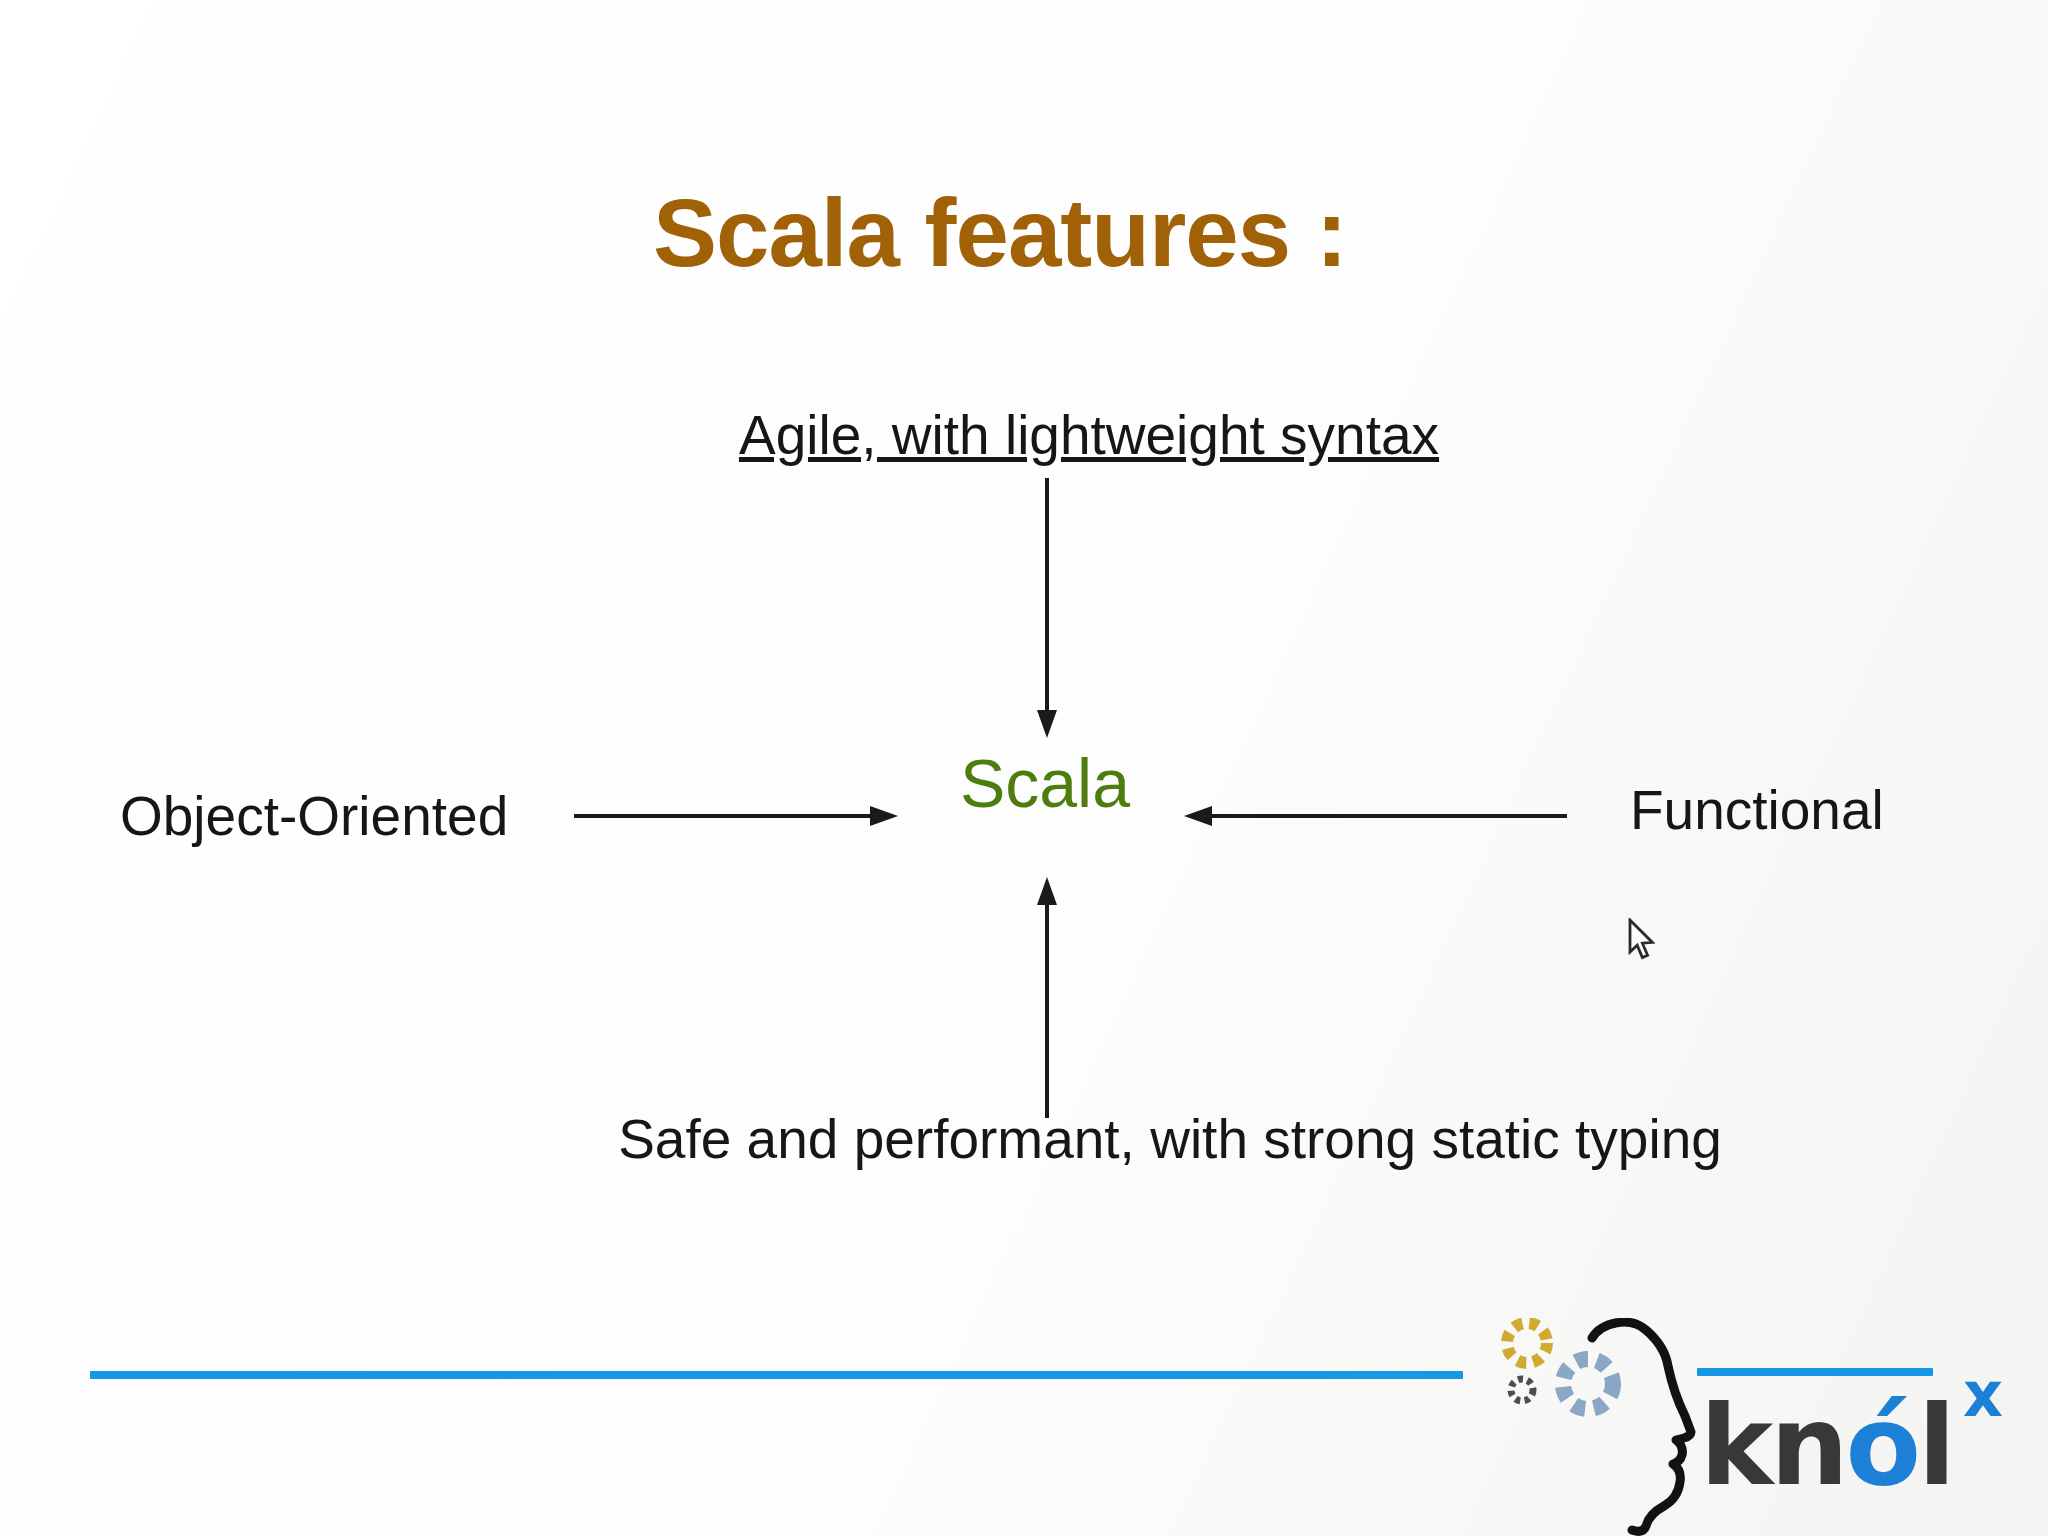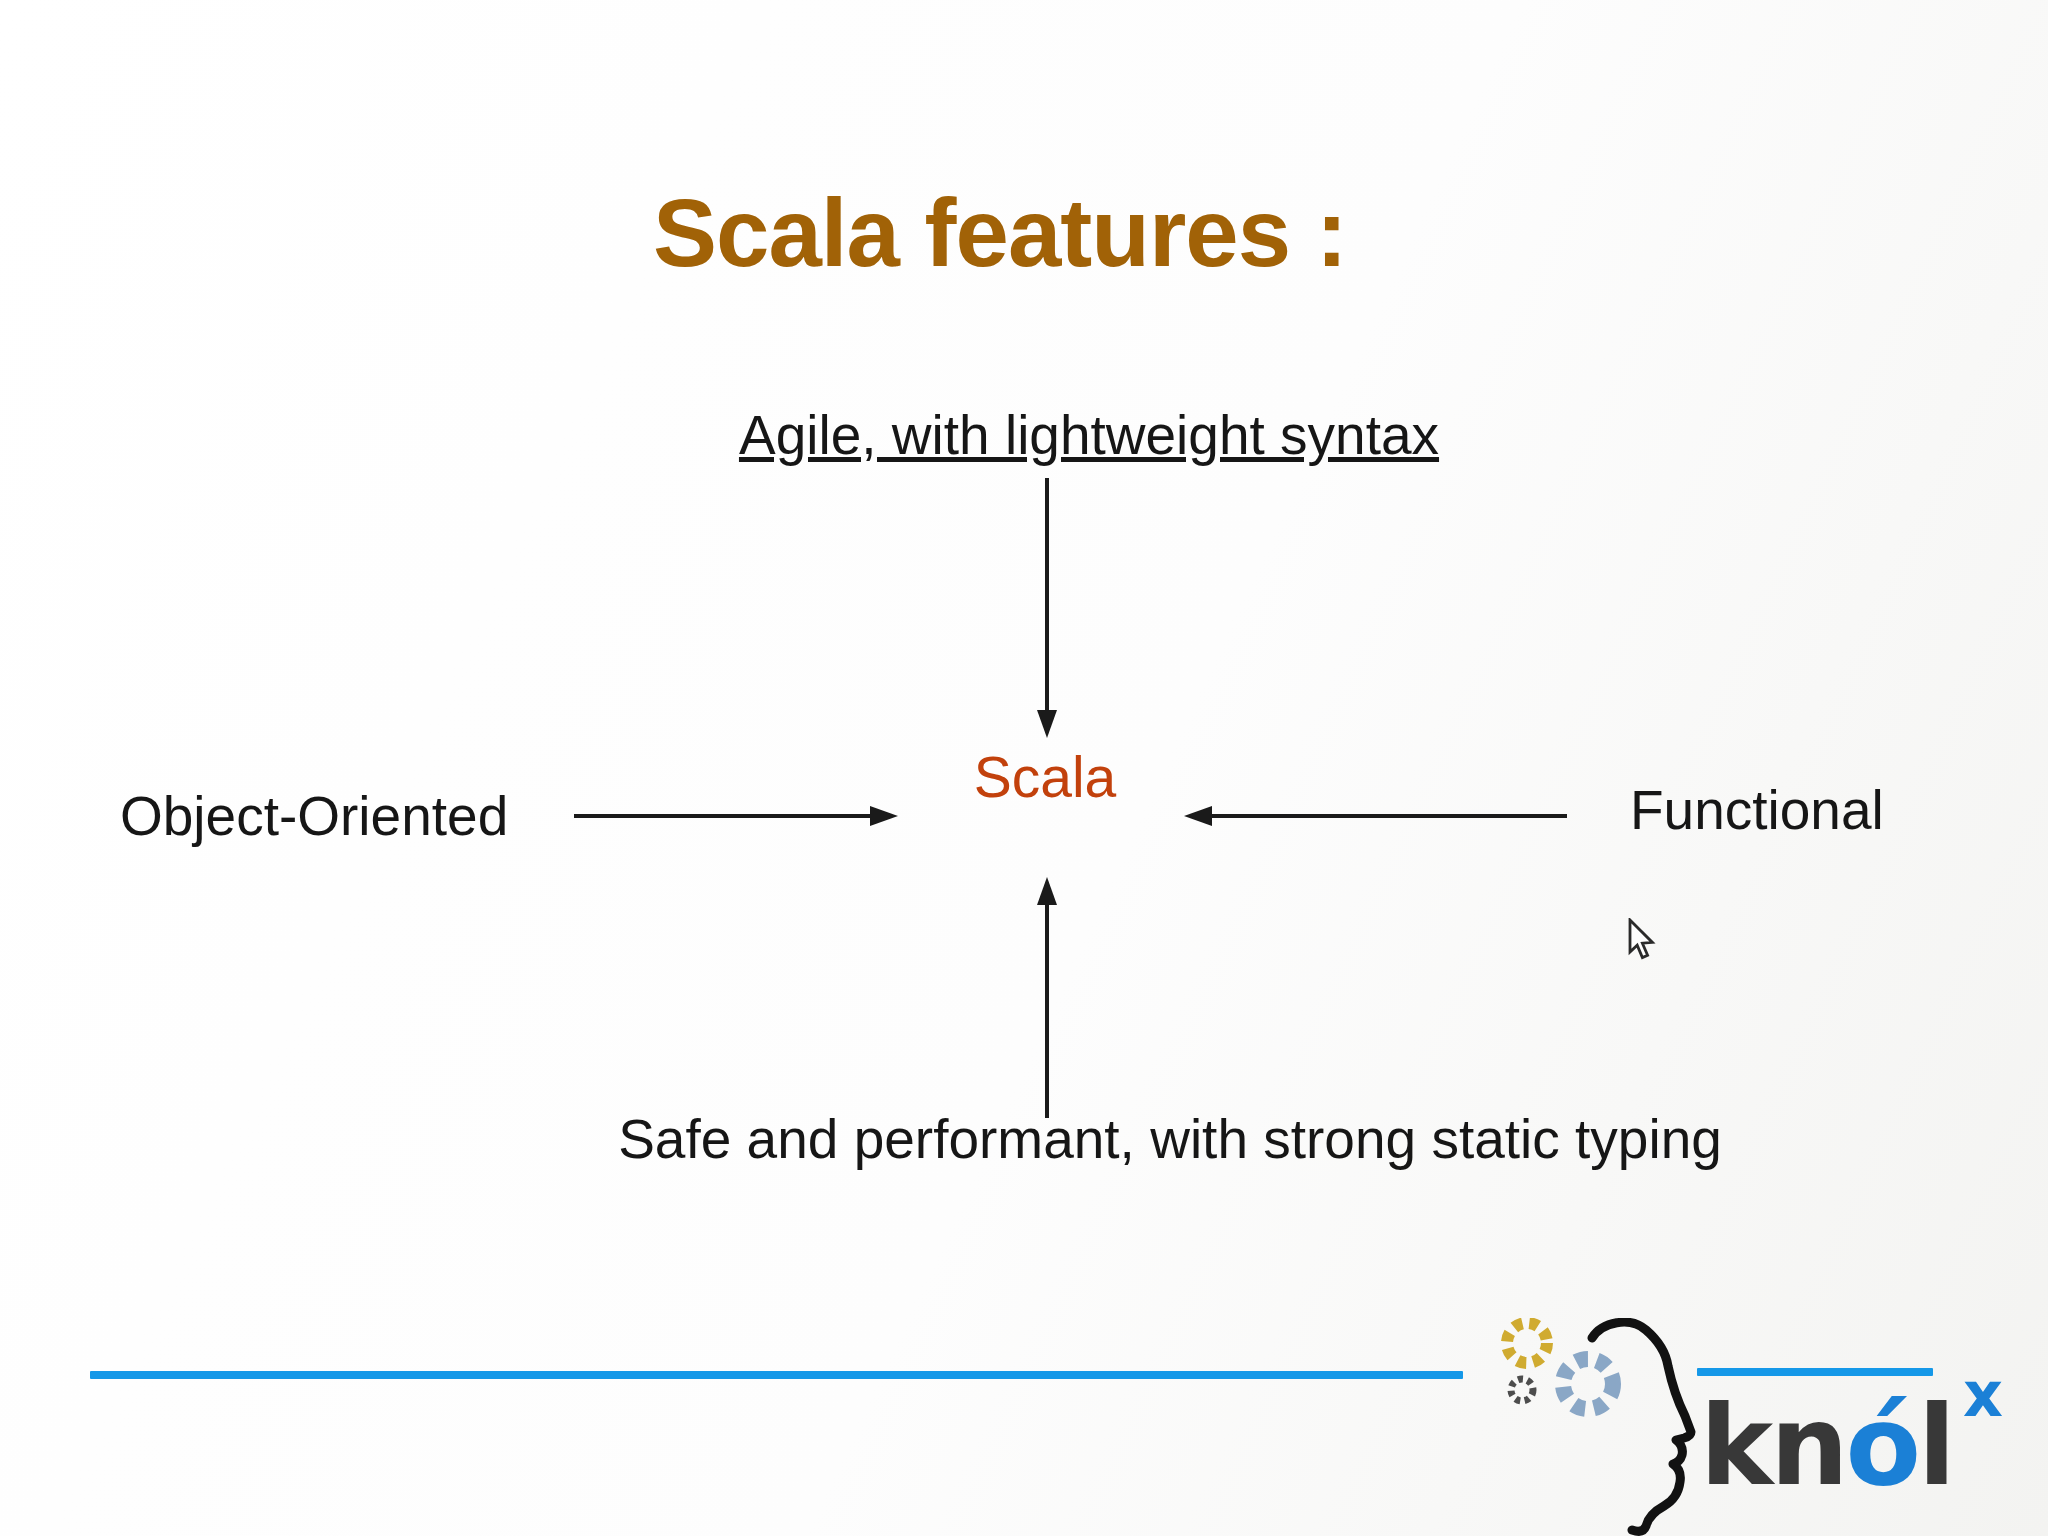--- a/index.html
+++ b/index.html
@@ -19,21 +19,21 @@
   }
   .node-label{
     font-size:55px;line-height:1;white-space:nowrap;color:#161616;
   }
   .label-top{left:1089px;top:408px;transform:translateX(-50%);text-decoration:underline;}
   .label-left{left:120px;top:783px;margin-top:6px;}
   .label-right{left:1601px;top:783px;margin-left:29px;}
   .label-bottom{left:1170px;top:1112px;transform:translateX(-50%);}
   .center-node{
     left:1045px;top:749px;transform:translateX(-50%);
-    font-size:57px;line-height:1;color:#c2410c;white-space:nowrap;
+    font-size:68px;line-height:1;color:#4d7c0f;white-space:nowrap;
   }
   svg{display:block;}
   .arrow-layer{left:0;top:0;pointer-events:none;}
   .footer-rule{
     height:8px;background:#1598e8;border-radius:1px;
   }
   .rule-left{left:90px;top:1371px;width:1373px;}
   .rule-right{left:1697px;top:1368px;width:236px;}
   .logo-wordmark{
     left:1700px;top:1391px;

